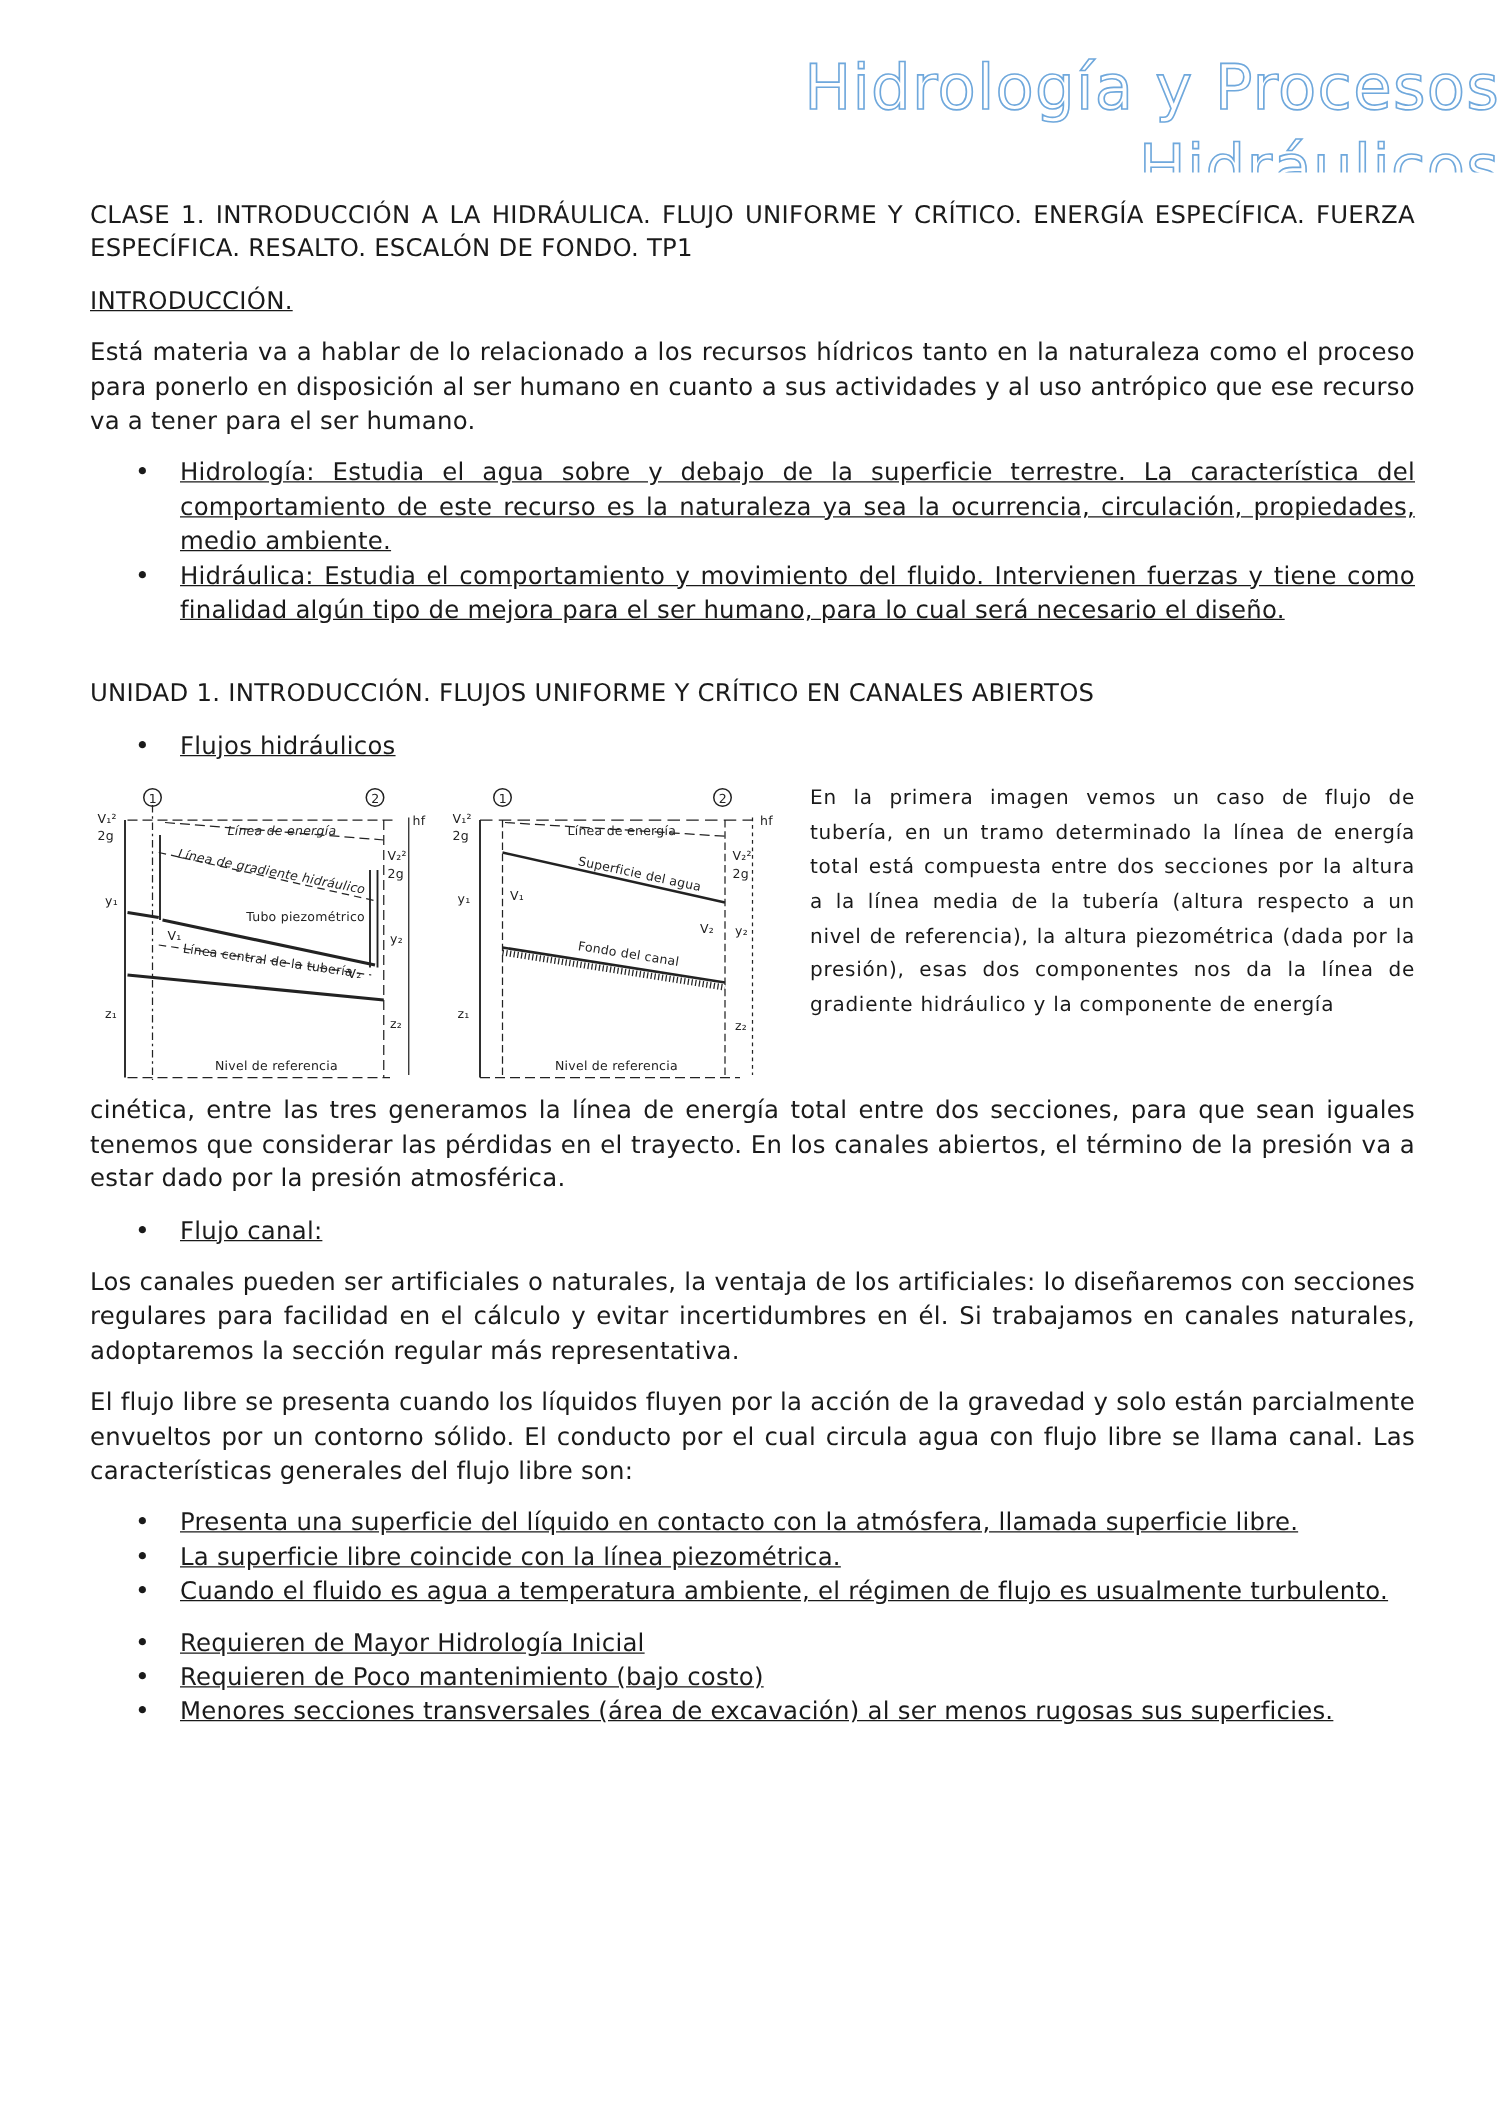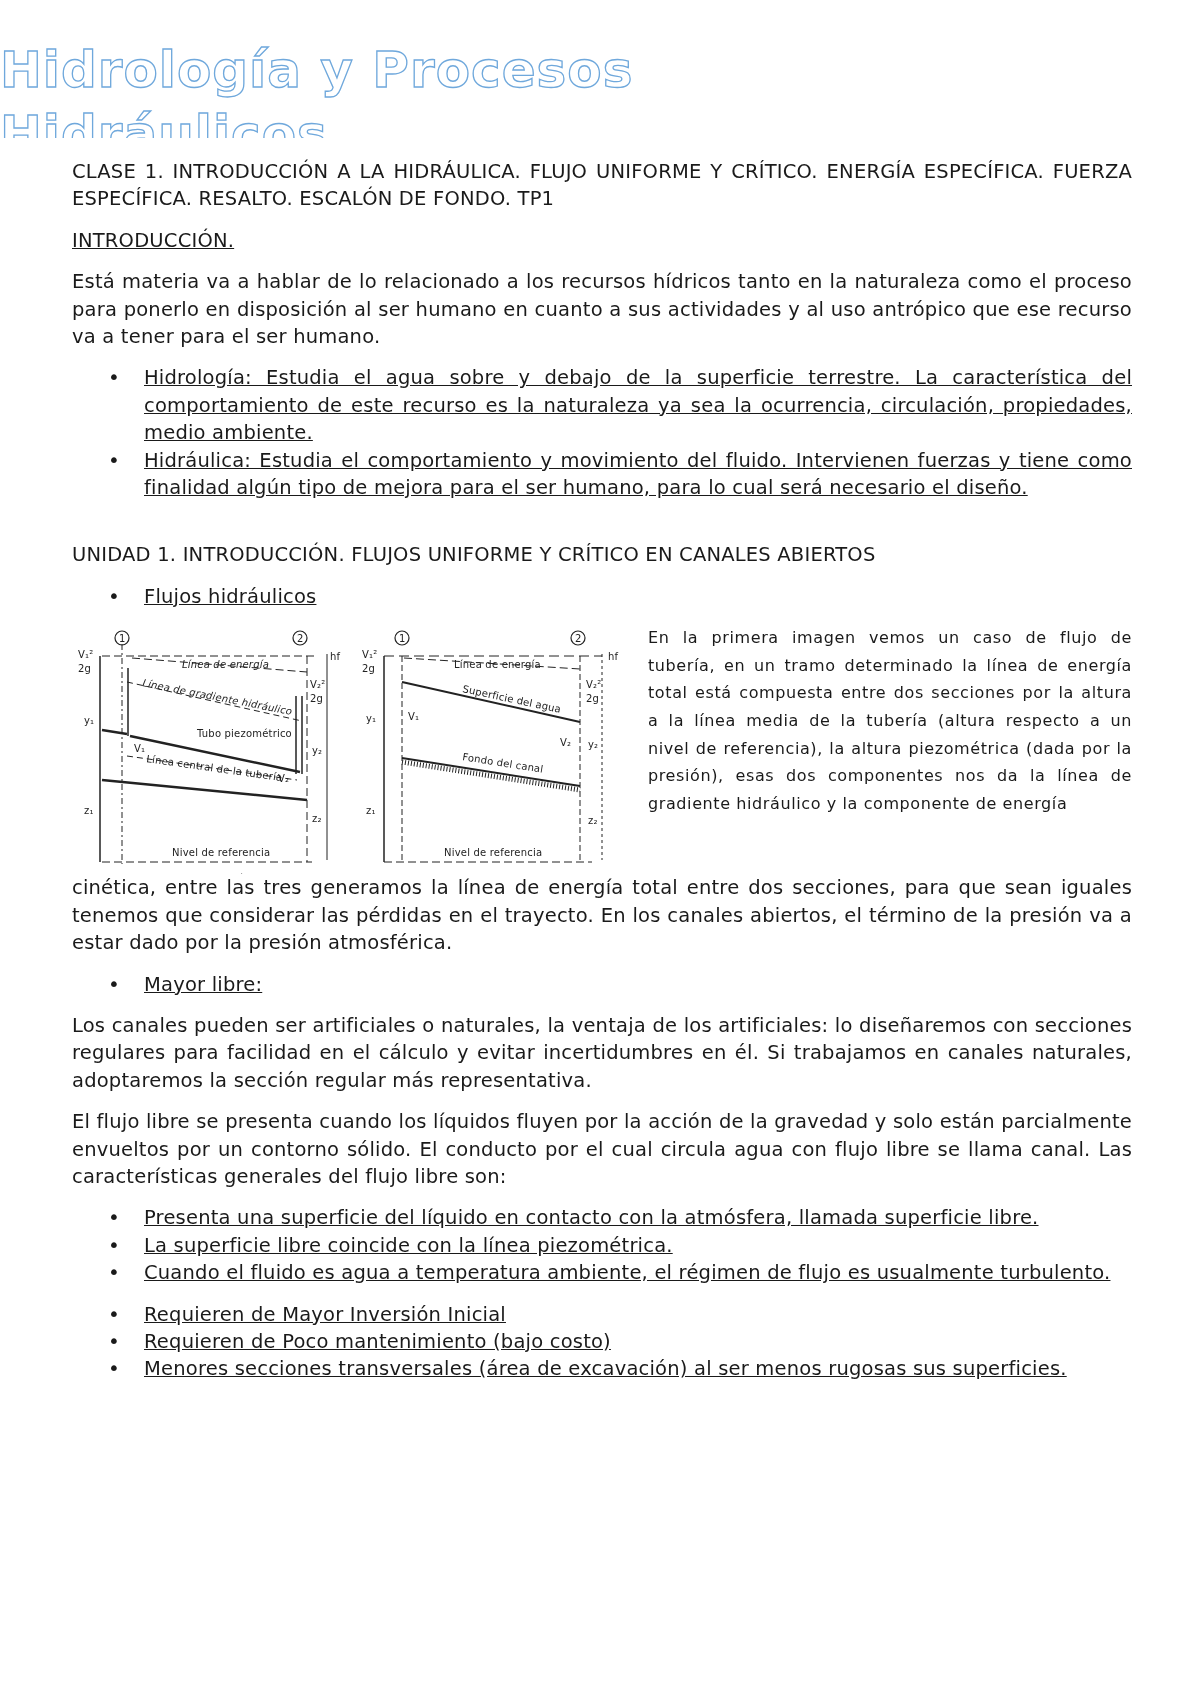--- a/index.html
+++ b/index.html
@@ -1,21 +1,21 @@
 <!DOCTYPE html>
 <html><head>
 <meta charset="utf-8">
 <style>
   html, body { margin: 0; padding: 0; background: #ffffff; }
   body { width: 1200px; height: 1698px; position: relative; overflow: hidden;
          font-family: "DejaVu Sans", sans-serif; color: #1a1a1a; }
   .page-title {
     position: absolute; left: 0; top: 38px; width: 1200px; height: 100px;
-    overflow: hidden; text-align: left;
-    font-family: "DejaVu Sans", sans-serif; font-weight: bold; font-size: 50px;
+    overflow: hidden; text-align: right;
+    font-family: "DejaVu Sans", sans-serif; font-weight: normal; font-size: 50px;
     line-height: 64px; color: #ffffff; letter-spacing: 1px;
     -webkit-text-stroke: 1.3px #6fa8dc;
   }
   .page-title span { display:block; }
   .content { position: absolute; left: 72px; top: 158px; width: 1060px;
              font-size: 19.5px; line-height: 27.4px; letter-spacing: 0.2px; }
   p { margin: 0 0 14px 0; text-align: justify; }
   .u { text-decoration: underline; }
   ul { margin: 0 0 14px 0; padding: 0 0 0 72px; list-style: none; text-decoration: underline; }
   li { position: relative; text-align: justify; }
@@ -132,30 +132,30 @@
         <text class="figcap" x="70" y="258">Flujo en canales abiertos</text>
       </svg>
     </div>
 
     <div class="fig-text">En la primera imagen vemos un caso de flujo de tubería, en un tramo determinado la línea de energía total está compuesta entre dos secciones por la altura a la línea media de la tubería (altura respecto a un nivel de referencia), la altura piezométrica (dada por la presión), esas dos componentes nos da la línea de gradiente hidráulico y la componente de energía</div>
   </div>
 
   <p class="cont-text">cinética, entre las tres generamos la línea de energía total entre dos secciones, para que sean iguales tenemos que considerar las pérdidas en el trayecto. En los canales abiertos, el término de la presión va a estar dado por la presión atmosférica.</p>
 
   <ul>
-    <li>Mayor libre:</li>
+    <li>Flujo canal:</li>
   </ul>
 
   <p>Los canales pueden ser artificiales o naturales, la ventaja de los artificiales: lo diseñaremos con secciones regulares para facilidad en el cálculo y evitar incertidumbres en él. Si trabajamos en canales naturales, adoptaremos la sección regular más representativa.</p>
   <p>El flujo libre se presenta cuando los líquidos fluyen por la acción de la gravedad y solo están parcialmente envueltos por un contorno sólido. El conducto por el cual circula agua con flujo libre se llama canal. Las características generales del flujo libre son:</p>
 
   <ul>
     <li>Presenta una superficie del líquido en contacto con la atmósfera, llamada superficie libre.</li>
     <li>La superficie libre coincide con la línea piezométrica.</li>
     <li>Cuando el fluido es agua a temperatura ambiente, el régimen de flujo es usualmente turbulento.</li>
   </ul>
 
   <ul>
-    <li>Requieren de Mayor Inversión Inicial</li>
+    <li>Requieren de Mayor Hidrología Inicial</li>
     <li>Requieren de Poco mantenimiento (bajo costo)</li>
     <li>Menores secciones transversales (área de excavación) al ser menos rugosas sus superficies.</li>
   </ul>
 </div>
 
 </body></html>

